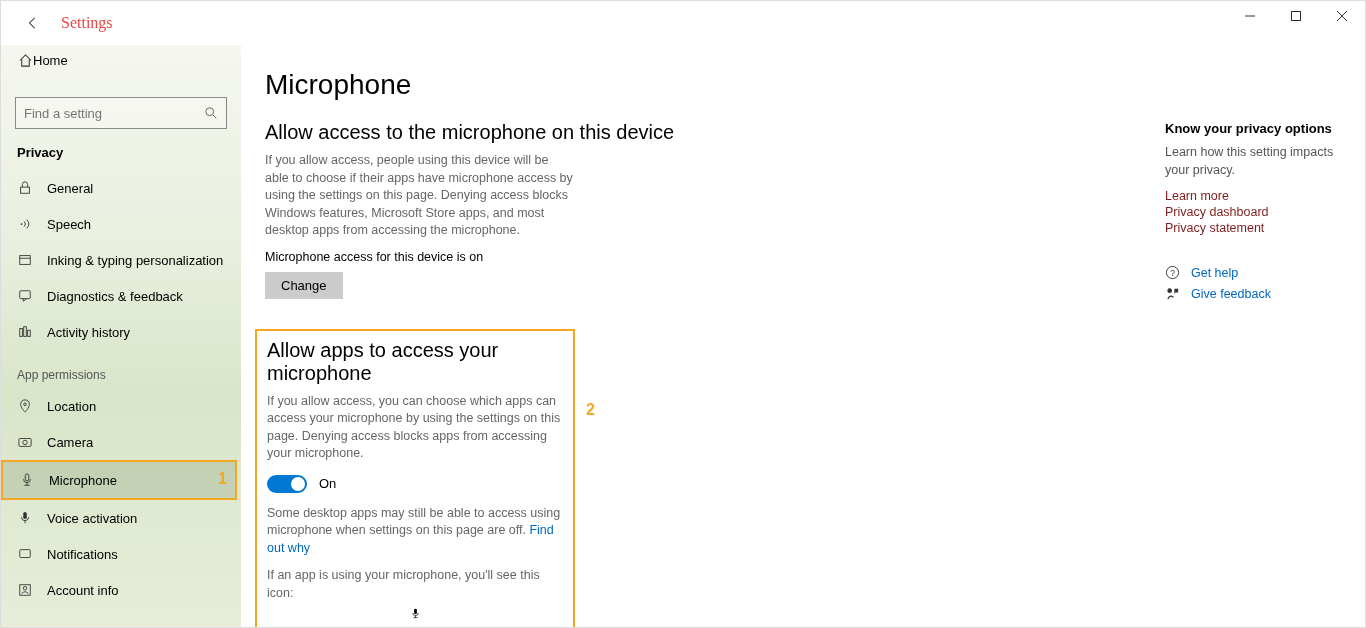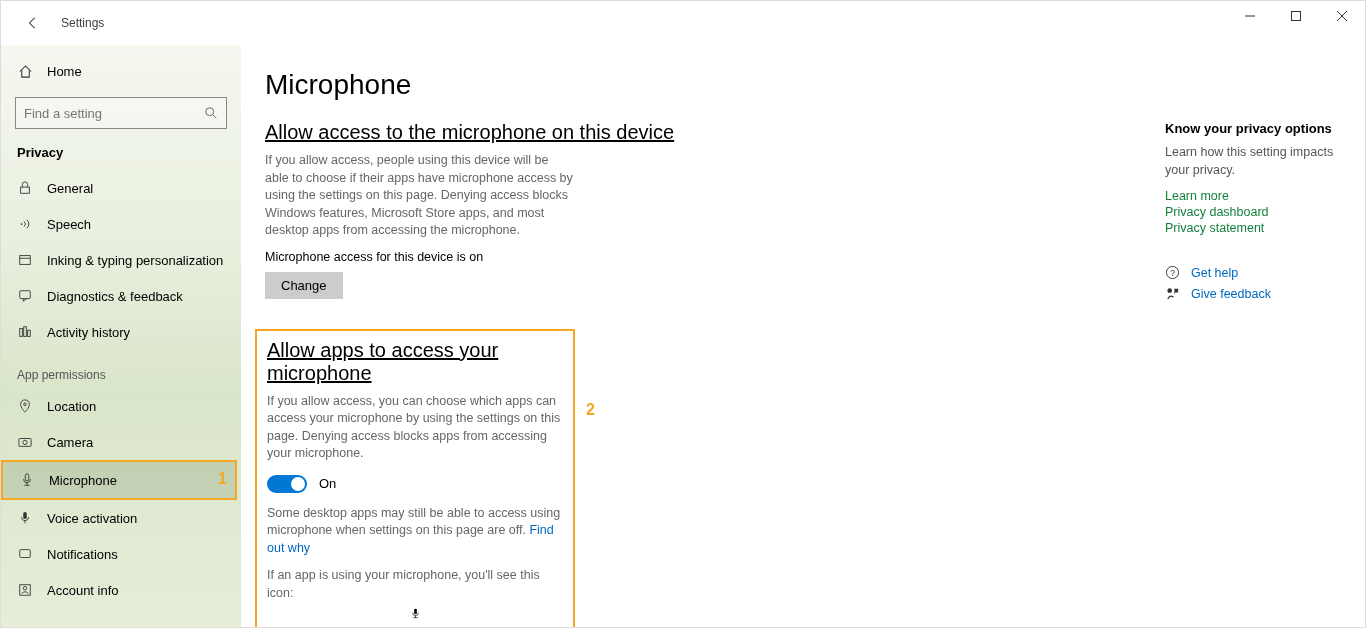--- a/index.html
+++ b/index.html
@@ -2,58 +2,58 @@
 <html><head>
 <meta charset="utf-8">
 <style>
 * { margin: 0; padding: 0; box-sizing: border-box; font-family: "Segoe UI", sans-serif; }
 body { width: 1366px; height: 628px; overflow: hidden; background: #fff; }
 
 .window { width: 1366px; height: 628px; position: relative; border: 1px solid #ddd; display: flex; flex-direction: column; }
 
 .titlebar { height: 44px; display: flex; align-items: center; padding-left: 16px; position: relative; }
 .back-btn { width: 32px; height: 32px; display: flex; align-items: center; justify-content: center; cursor: pointer; margin-right: 12px; }
-.title-text { font-size: 12px; color: #404040; }
+.title-text { font-size: 16px; color: #ef4444; font-family: Liberation Serif, serif; }
 .win-controls { position: absolute; right: 0; top: 0; display: flex; }
 .win-btn { width: 46px; height: 30px; display: flex; align-items: center; justify-content: center; cursor: pointer; font-size: 10px; }
 
 .body-area { flex: 1; display: flex; overflow: hidden; }
 
 .sidebar { width: 240px; background: linear-gradient(180deg, #f5f7f0 0%, #e8efde 35%, #d9e5c9 60%, #e6edd9 100%); padding-top: 8px; overflow-y: auto; }
 .sidebar::-webkit-scrollbar { width: 0; }
-.home-row { display: flex; align-items: center; height: 36px; padding-left: 16px; gap: 14px; font-size: 13px; cursor: pointer; }
+.home-row { display: flex; align-items: flex-start; height: 36px; padding-left: 16px; font-size: 13px; cursor: pointer; }
 .search-box { margin: 8px 14px 12px 14px; height: 32px; border: 1px solid #888; background: rgba(255,255,255,0.3); display: flex; align-items: center; padding: 0 8px; font-size: 13px; color: #666; position: relative; }
 .search-box input { border: none; background: transparent; outline: none; flex: 1; font-size: 13px; color: #333; }
 .search-box .s-icon { position: absolute; right: 8px; color: #555; }
 .category-label { font-weight: 600; font-size: 13px; padding: 4px 4px 10px 16px; }
 .group-label { font-size: 12px; color: #555; padding: 18px 16px 6px 16px; }
 .nav-item { display: flex; align-items: center; height: 36px; padding-left: 16px; gap: 14px; font-size: 13px; cursor: pointer; }
 .nav-item.selected { background: rgba(120,140,100,0.25); }
 .nav-icon { width: 16px; display: flex; justify-content: center; }
 
 .highlight-box { border: 2px solid #f5a623; position: relative; }
 .highlight-label { position: absolute; color: #f5a623; font-weight: 600; font-size: 16px; }
 
 .content { flex: 1; display: flex; overflow: hidden; }
 .main { flex: 1; padding: 24px 24px 0 24px; overflow-y: auto; }
 .main h1 { font-weight: 400; font-size: 28px; margin-bottom: 20px; }
-.main h2 { font-weight: 400; font-size: 20px; margin-bottom: 8px; text-decoration: underline; }
+.main h2 { font-weight: 400; font-size: 20px; margin-bottom: 8px; }
 .main .desc { font-size: 12.5px; color: #666; max-width: 310px; line-height: 1.4; margin-bottom: 10px; }
 .status-line { font-size: 12.5px; margin-bottom: 8px; }
 .change-btn { background: #ccc; border: none; padding: 6px 16px; font-size: 13px; cursor: pointer; margin-bottom: 30px; }
 .toggle-row { display: flex; align-items: center; gap: 12px; margin: 12px 0; }
 .toggle { width: 40px; height: 18px; border-radius: 10px; background: #0078d4; position: relative; cursor: pointer; }
 .toggle::after { content: ""; position: absolute; right: 2px; top: 2px; width: 14px; height: 14px; background: #fff; border-radius: 50%; }
 .toggle-label { font-size: 13px; }
 .link { color: #0067c0; cursor: pointer; }
 
 .rightpane { width: 200px; padding: 76px 16px 0 0; font-size: 12.5px; }
 .rp-heading { font-weight: 600; font-size: 13px; margin-bottom: 8px; }
 .rp-desc { color: #555; margin-bottom: 10px; line-height: 1.4; }
-.rp-link { color: #15803d; display: block; margin-bottom: 2px; cursor: pointer; font-size: 12.5px; }
+.rp-link { color: #7f1d1d; display: block; margin-bottom: 2px; cursor: pointer; font-size: 12.5px; }
 .rp-action { display: flex; align-items: center; gap: 10px; margin-top: 30px; color: #0067c0; cursor: pointer; }
 .rp-action .ic { color: #333; width: 16px; }
 
 .section2-box { border: 2px solid #f5a623; padding: 8px 10px 8px 0; margin-left: -10px; padding-left: 10px; position: relative; max-width: 320px; }
 .section2-box .highlight-label { right: -22px; top: 70px; }
 
 svg { display: block; }
 </style>
 </head>
 <body>

